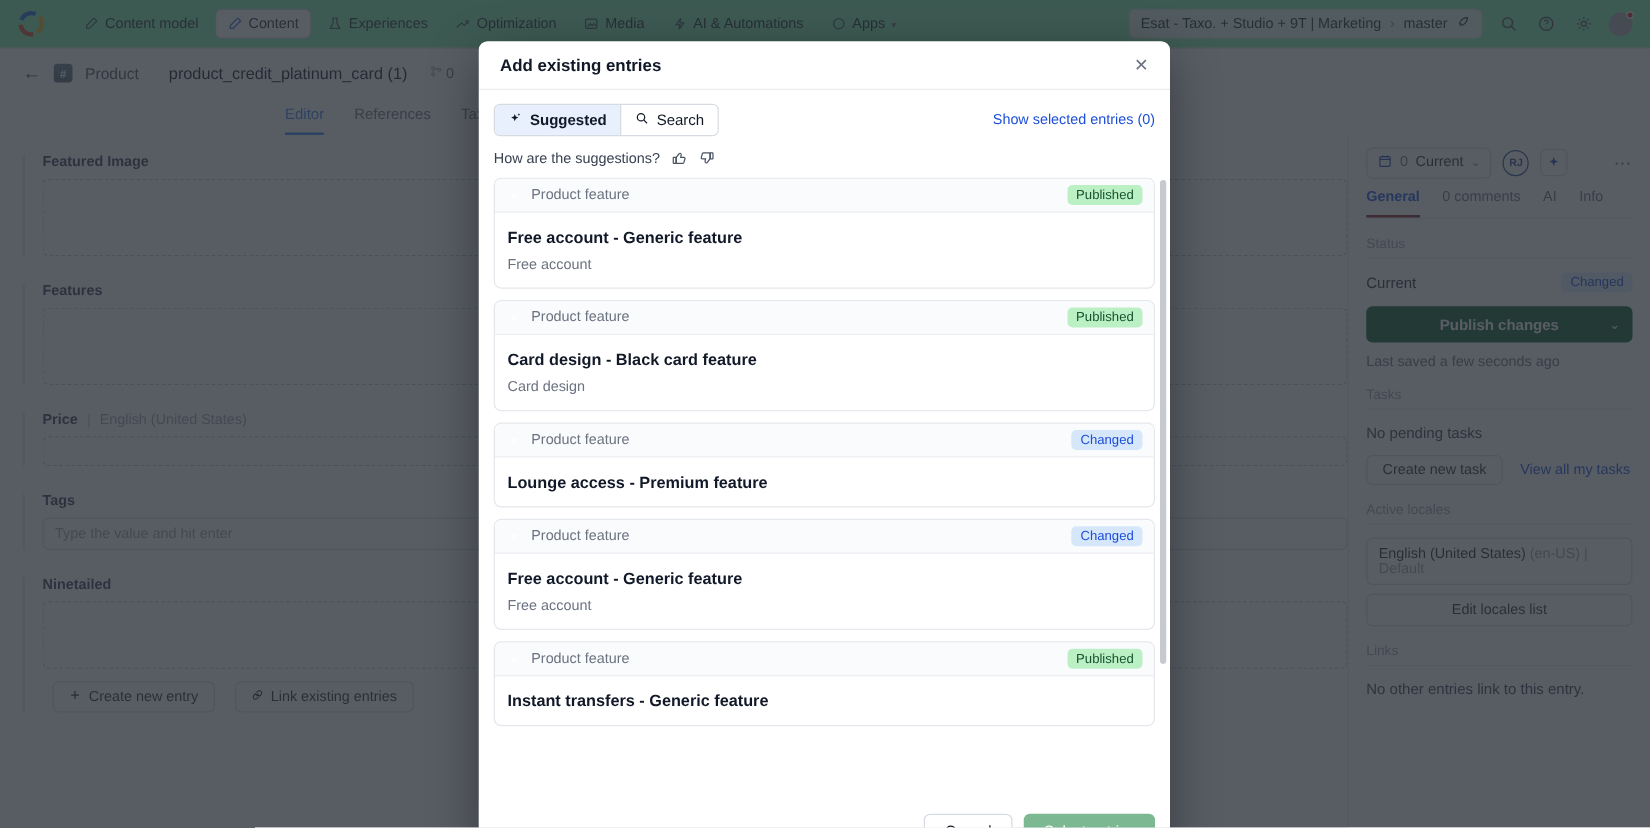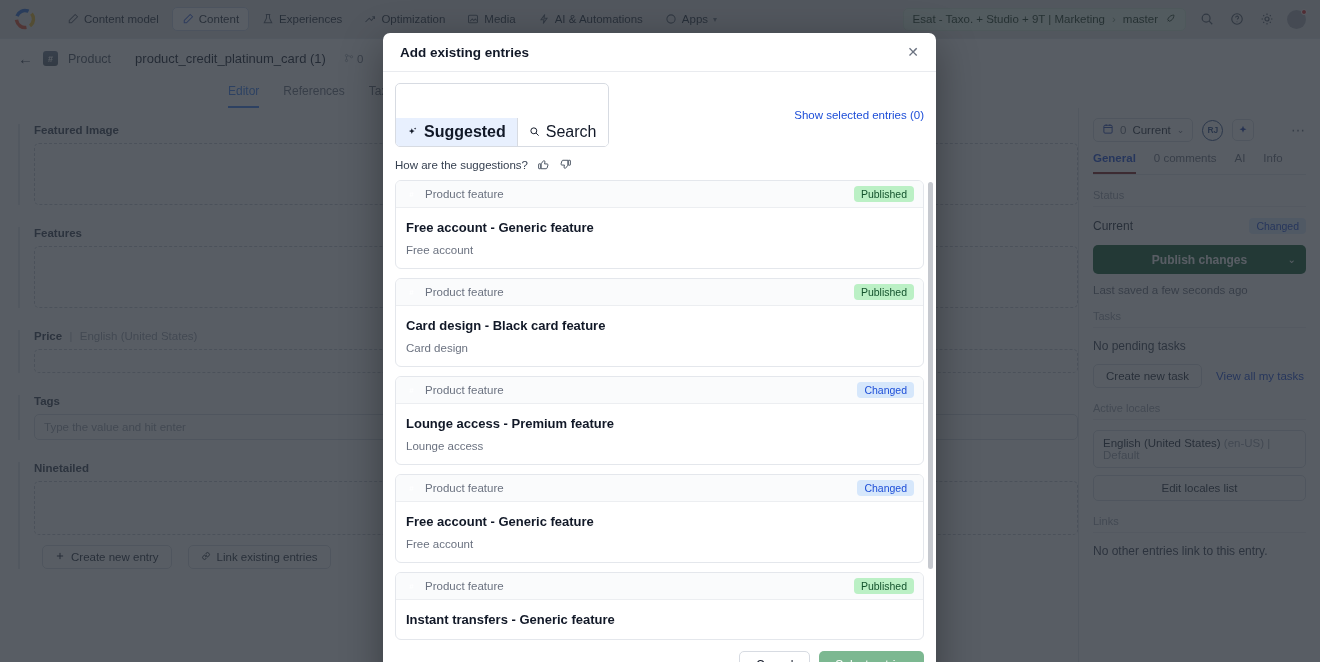--- a/index.html
+++ b/index.html
@@ -11,21 +11,21 @@
   }
   #app { position: relative; width: 1320px; height: 662px; }
 
   
   .page { position: absolute; inset: 0; background: #ffffff; }
 
   
   .topnav {
     height: 39px; display: flex; align-items: center;
     border-bottom: 1px solid #e5e7eb; padding: 0 14px; gap: 4px;
-    background: #e5e5e5;
+    background: #86efac;
   }
   .logo { width: 22px; height: 22px; margin-right: 18px; position: relative; flex: none; }
   .nav-item {
     display: flex; align-items: center; gap: 5px;
     font-size: 11.5px; color: #1f2937; padding: 5px 9px;
     border-radius: 5px; white-space: nowrap; cursor: pointer;
   }
   .nav-item.active { border: 1px solid #c7d2e5; background: #fff; }
   .nav-ico { width: 12px; height: 12px; display:inline-block; opacity: .85; }
   .nav-ico svg { display:block; }
@@ -159,21 +159,21 @@
     border-bottom: 1px solid #e9ebef; flex: none;
   }
   .modal-title { font-size: 13.5px; font-weight: 700; color: #111827; }
   .modal-close { margin-left: auto; color: #6b7280; font-size: 14px; cursor: pointer; line-height: 1; }
   .modal-toolbar {
     display: flex; align-items: center; padding: 11px 12px 0 12px; flex: none;
   }
   .seg { display: flex; border: 1px solid #d7dbe2; border-radius: 5px; overflow: hidden; }
   .seg-btn {
     display: flex; align-items: center; gap: 6px;
-    font-size: 16px; color: #111827; padding: 5px 11px; background: #fff; cursor: pointer; margin-top: 34px;
+    font-size: 12px; color: #111827; padding: 5px 11px; background: #fff; cursor: pointer;
   }
   .seg-btn.active { background: #e8f0fe; font-weight: 600; }
   .seg-btn + .seg-btn { border-left: 1px solid #d7dbe2; }
   .show-selected { margin-left: auto; font-size: 11.5px; color: #1d4ed8; cursor: pointer; }
   .feedback {
     display: flex; align-items: center; gap: 9px; padding: 11px 12px 9px 12px; flex: none;
   }
   .feedback-label { font-size: 11.5px; color: #374151; }
   .thumb { color: #4b5563; cursor: pointer; display: flex; }
   .list { flex: 1; overflow: hidden; padding: 0 12px; position: relative; }
@@ -529,21 +529,20 @@
       </div>
 
       <div class="card">
         <div class="card-head">
           <span class="card-chip">#</span>
           <span class="card-type">Product feature</span>
           <span class="badge changed">Changed</span>
         </div>
         <div class="card-body">
           <div class="card-title">Lounge access - Premium feature</div>
-          <div class="card-sub">Lounge access</div>
         </div>
       </div>
 
       <div class="card">
         <div class="card-head">
           <span class="card-chip">#</span>
           <span class="card-type">Product feature</span>
           <span class="badge changed">Changed</span>
         </div>
         <div class="card-body">

